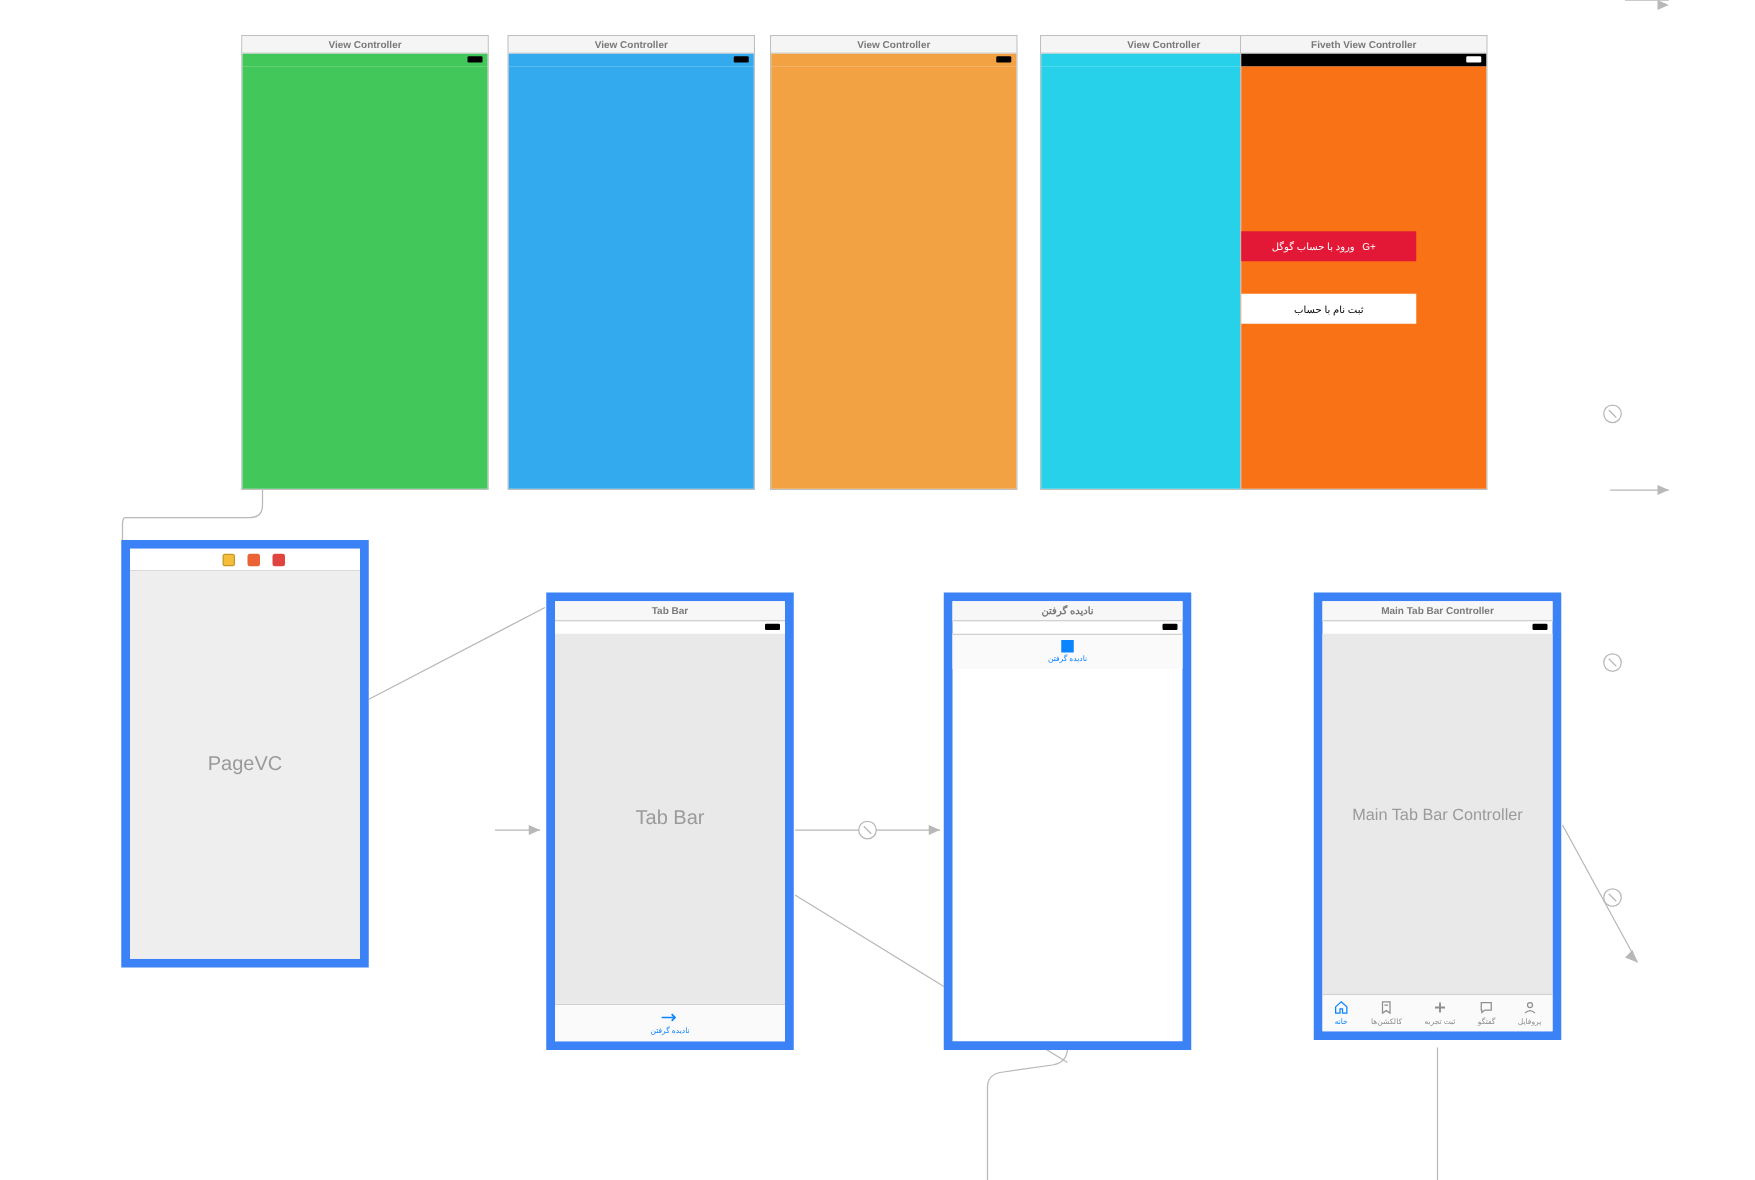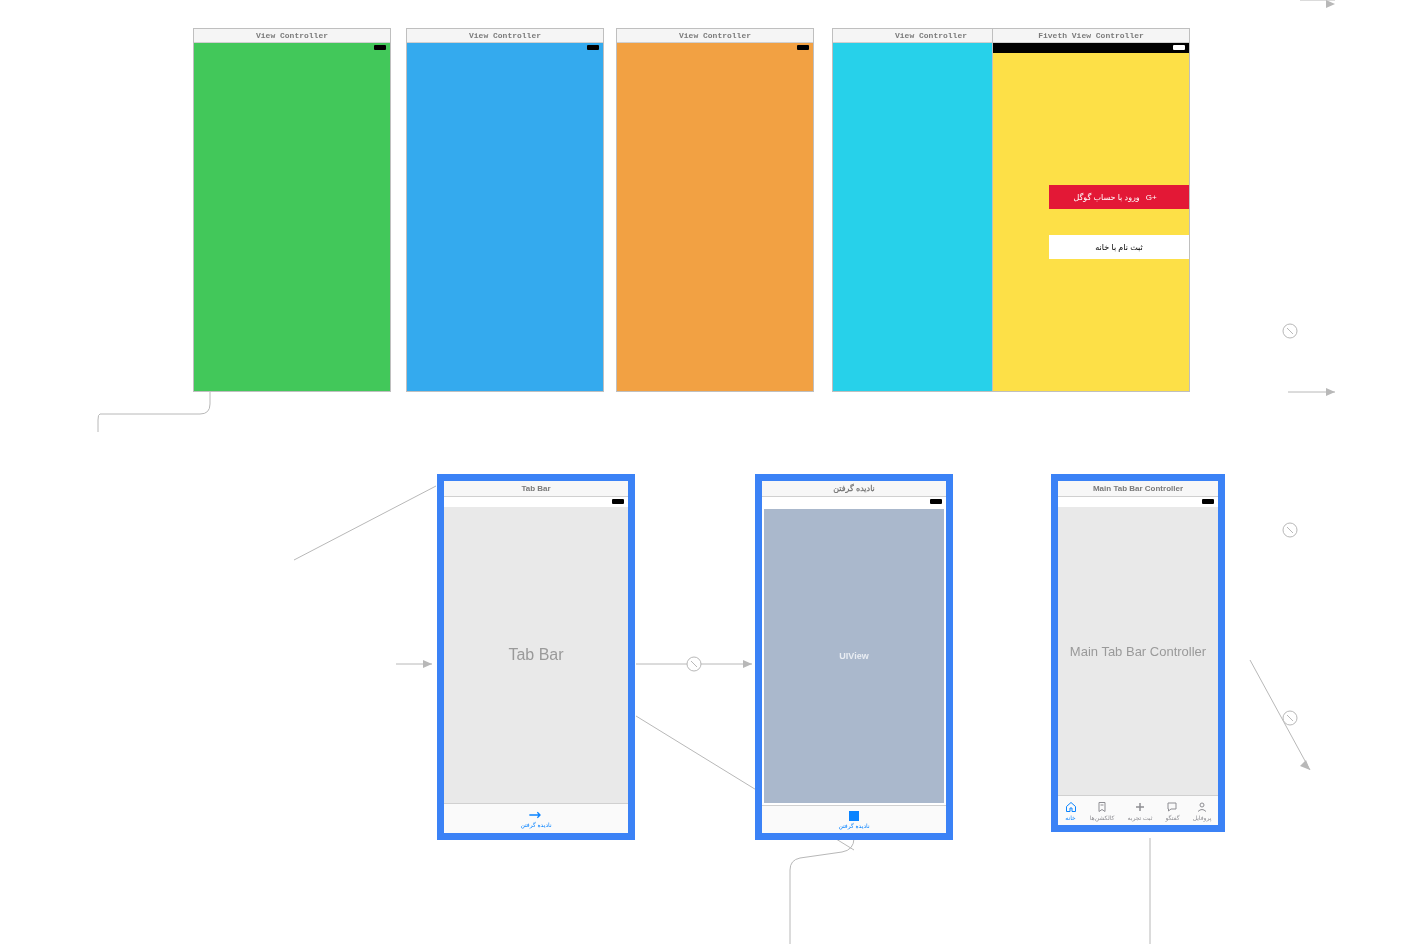--- a/index.html
+++ b/index.html
@@ -26,42 +26,41 @@
   .phone .titlebar {
     height: 14px;
     font-size: 8px;
     font-weight: 600;
     color: #7a7a7a;
     display: flex;
     align-items: center;
     justify-content: center;
     border-bottom: 1px solid #d0d0d0;
     background: #f5f5f5;
-    font-family: Liberation Mono, monospace;
   }
   .phone .statusbar {
     height: 10px;
     position: relative;
     background: transparent;
   }
   .phone .statusbar .battery {
     position: absolute;
     right: 4px; top: 2px;
     width: 12px; height: 5px;
     background: #000;
     border-radius: 1px;
   }
   .phone .body { flex: 1; }
 
   
   .login-body {
-    background: #fde047;
+    background: #f97316;
     display: flex;
     flex-direction: column;
-    align-items: flex-end;
+    align-items: flex-start;
     justify-content: center;
     gap: 26px;
   }
   .login-btn {
     width: 140px;
     height: 24px;
     font-size: 8px;
     display: flex;
     align-items: center;
     justify-content: center;
@@ -180,21 +179,21 @@
     height: 28px;
     border-top: 1px solid #d0d0d0;
     background: #fafafa;
     display: flex; align-items: center; justify-content: center;
     flex-direction: column; gap: 1px;
   }
   .ignore-footer .sq { width: 10px; height: 10px; background: #0a84ff; }
   .ignore-footer .lbl { font-size: 6px; color: #0a84ff; }
 
   
-  .maintab-scene { width: 174px; height: 358px; }
+  .maintab-scene { width: 198px; height: 358px; }
   .maintab-footer {
     height: 30px;
     border-top: 1px solid #d0d0d0;
     background: #fafafa;
     display: flex;
     align-items: center;
     justify-content: space-around;
   }
   .tab-item {
     display: flex; flex-direction: column; align-items: center; gap: 1px;
@@ -295,25 +294,35 @@
     <div class="titlebar">Fiveth View Controller</div>
     <div class="statusbar" style="background:#000">
         <div class="battery" style="background:#fff"></div>
       </div>
     <div class="body login-body">
       <button class="login-btn login-google">
         <span>ورود با حساب گوگل</span>
         <span class="gplus" style="margin-left:6px">G+</span>
       </button>
       <button class="login-btn login-email">
-        <span>ثبت نام با خانه</span>
+        <span>ثبت نام با حساب</span>
       </button>
     </div>
   </div>
 
+  <div class="scene pagevc" style="left:97px; top:432px;">
+    <div class="icon-row">
+      <div class="ic ic-yellow"></div>
+      <div class="ic ic-orange"></div>
+      <div class="ic ic-red"></div>
+    </div>
+    <div class="pbody">
+      <span>PageVC</span>
+    </div>
+  </div>
 
   <div class="scene tabbar-scene" style="left:437px; top:474px;">
     <div class="titlebar">Tab Bar</div>
     <div class="statusbar">
         <div class="battery"></div>
       </div>
     <div class="scene-body">
       <span>Tab Bar</span>
     </div>
     <div class="tabbar-footer">
@@ -324,23 +333,20 @@
       </div>
       <div class="login-label">نادیده گرفتن</div>
     </div>
   </div>
 
   <div class="scene ignore-scene" style="left:755px; top:474px;">
     <div class="titlebar">نادیده گرفتن</div>
     <div class="statusbar">
         <div class="battery"></div>
       </div>
-    <div class="ignore-body">
-      <span>UIView</span>
-    </div>
     <div class="ignore-footer">
       <div class="sq"></div>
       <div class="lbl">نادیده گرفتن</div>
     </div>
   </div>
 
   <div class="scene maintab-scene" style="left:1051px; top:474px;">
     <div class="titlebar">Main Tab Bar Controller</div>
     <div class="statusbar">
         <div class="battery"></div>

